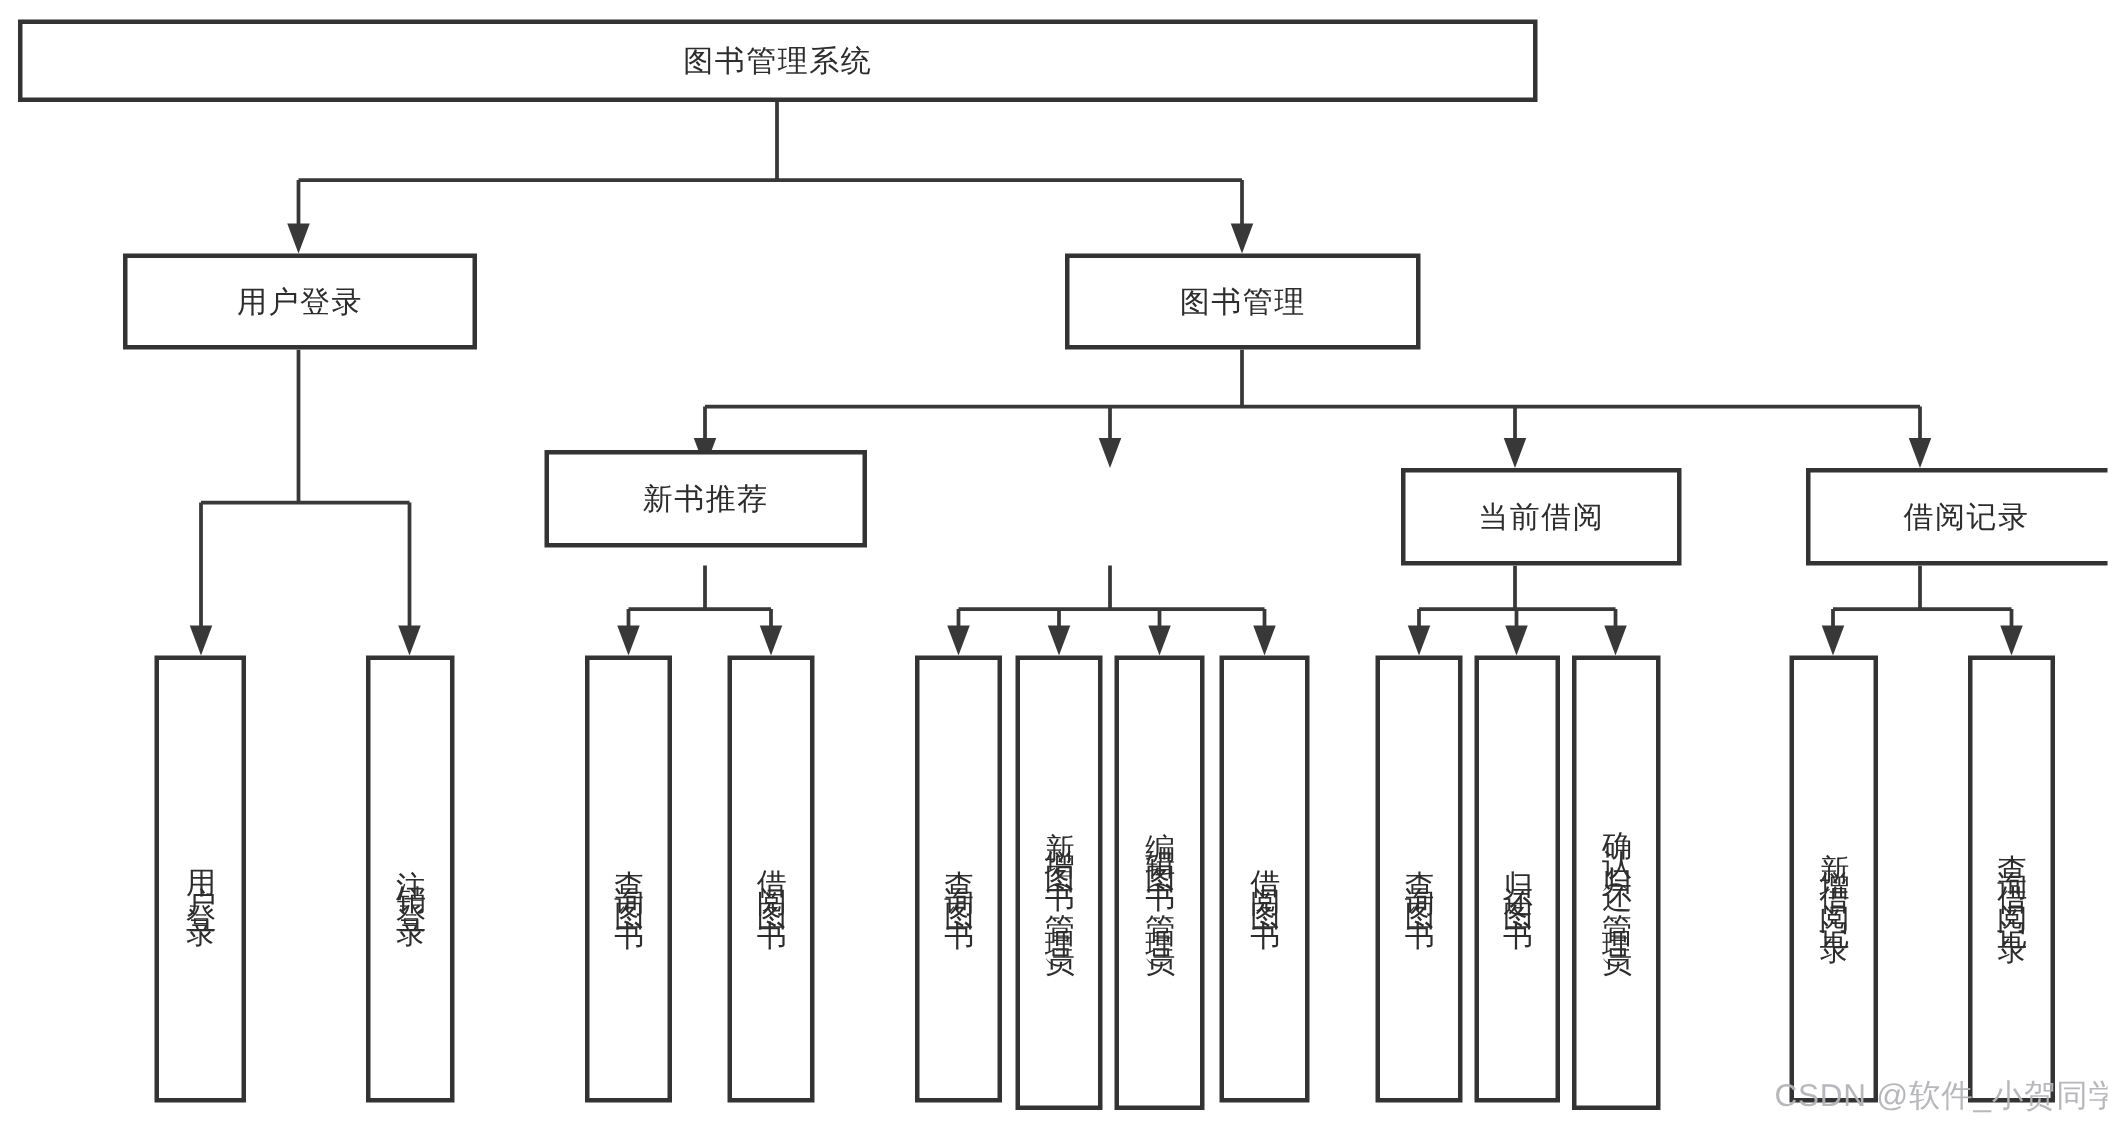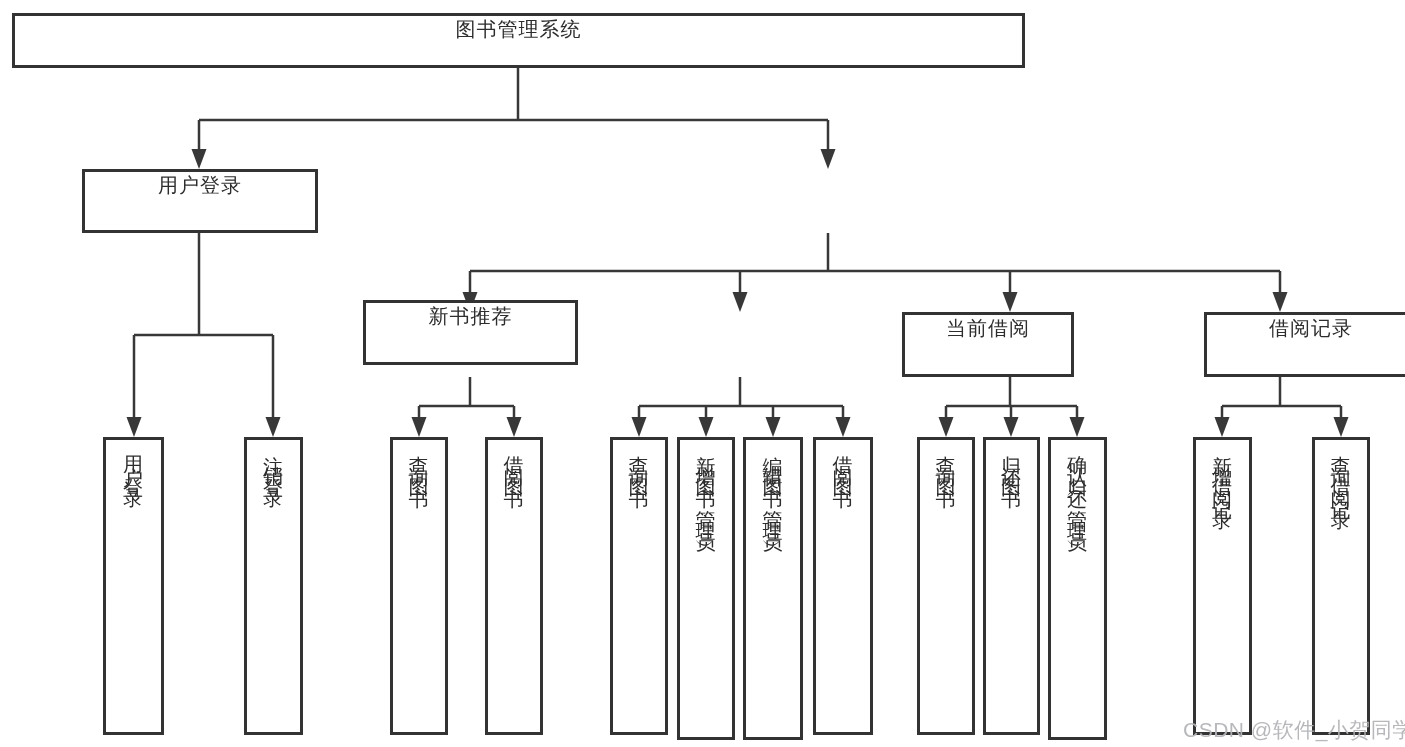--- a/index.html
+++ b/index.html
@@ -6,21 +6,21 @@
   body {
     width: 1405px; height: 747px;
     position: relative; overflow: hidden;
     font-family: "Liberation Sans", "DejaVu Sans", sans-serif;
   }
   .canvas { position: absolute; inset: 0; width: 1405px; height: 747px; }
   .connectors { position: absolute; left: 0; top: 0; }
   .box {
     position: absolute; box-sizing: border-box;
     border: 3px solid #333333; background: #ffffff;
-    display: flex; align-items: flex-start; justify-content: center;
+    display: flex; align-items: center; justify-content: center;
     color: #2d2d2d; font-size: 20px; z-index: 2;
   }
   .box.h span { white-space: nowrap; letter-spacing: 1px; }
   .box.v span {
     writing-mode: vertical-rl;
     text-orientation: mixed;
     letter-spacing: 11px;
     line-height: 1.1;
     white-space: nowrap;
   }
@@ -90,25 +90,28 @@
              M1333.5 417 L1348.5 417 L1341 437 Z"></path>
   </svg>
 
   <div class="box h" style="left:12px;top:13px;width:1013px;height:55px">
     <span>图书管理系统</span>
   </div>
 
   <div class="box h" style="left:82px;top:169px;width:236px;height:64px">
     <span>用户登录</span>
   </div>
+  <div class="box h" style="left:710px;top:169px;width:237px;height:64px">
+    <span>图书管理</span>
+  </div>
 
   <div class="box h" style="left:363px;top:300px;width:215px;height:65px">
     <span>新书推荐</span>
   </div>
-  <div class="box h" style="left:902px;top:312px;width:172px;height:65px">
+  <div class="box h" style="left:934px;top:312px;width:187px;height:65px">
     <span>当前借阅</span>
   </div>
   <div class="box h" style="left:1204px;top:312px;width:214px;height:65px">
     <span>借阅记录</span>
   </div>
 
   <div class="box v" style="left:103px;top:437px;width:61px;height:298px">
     <span>用户登录</span>
   </div>
   <div class="box v" style="left:244px;top:437px;width:59px;height:298px">

